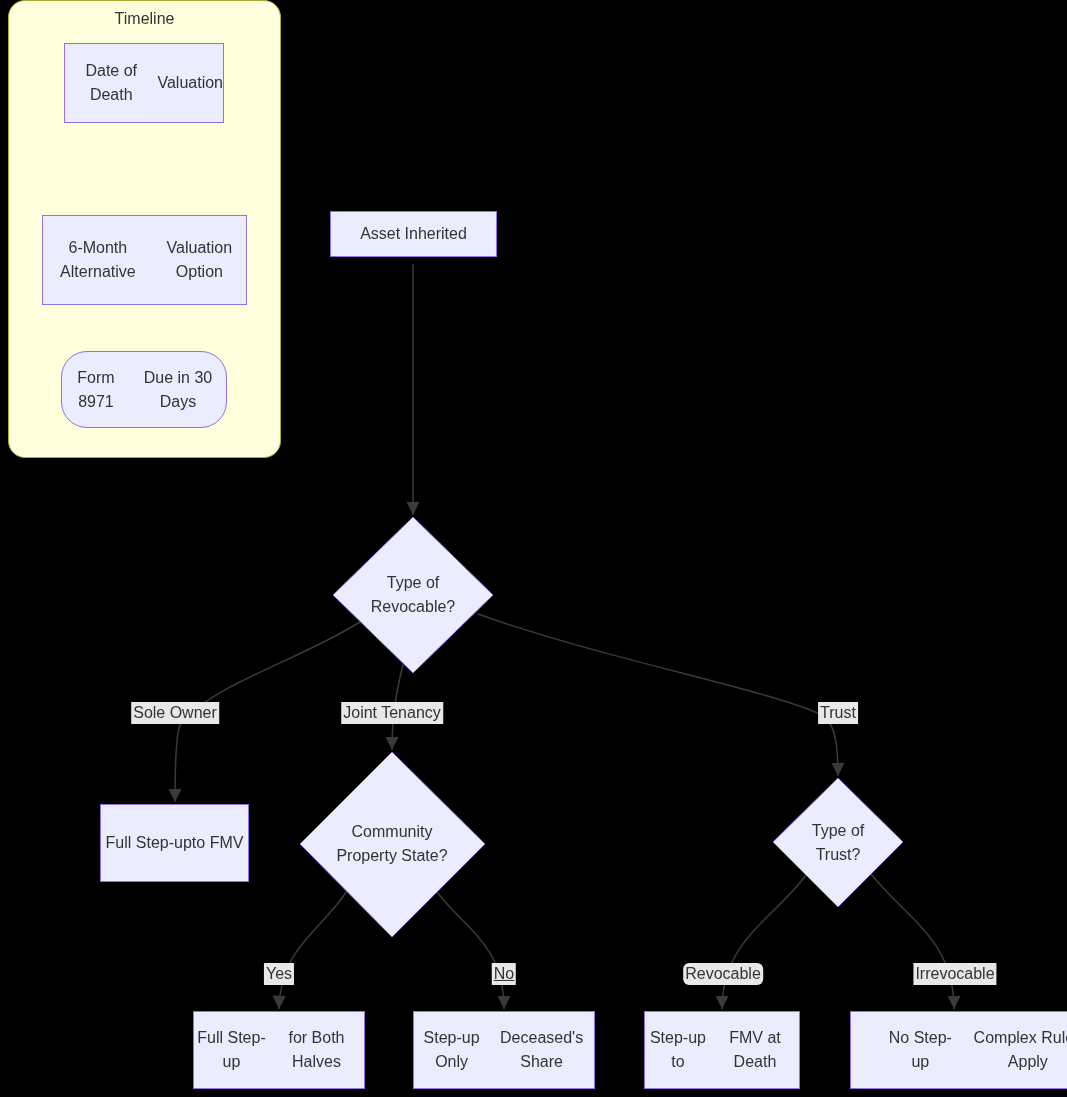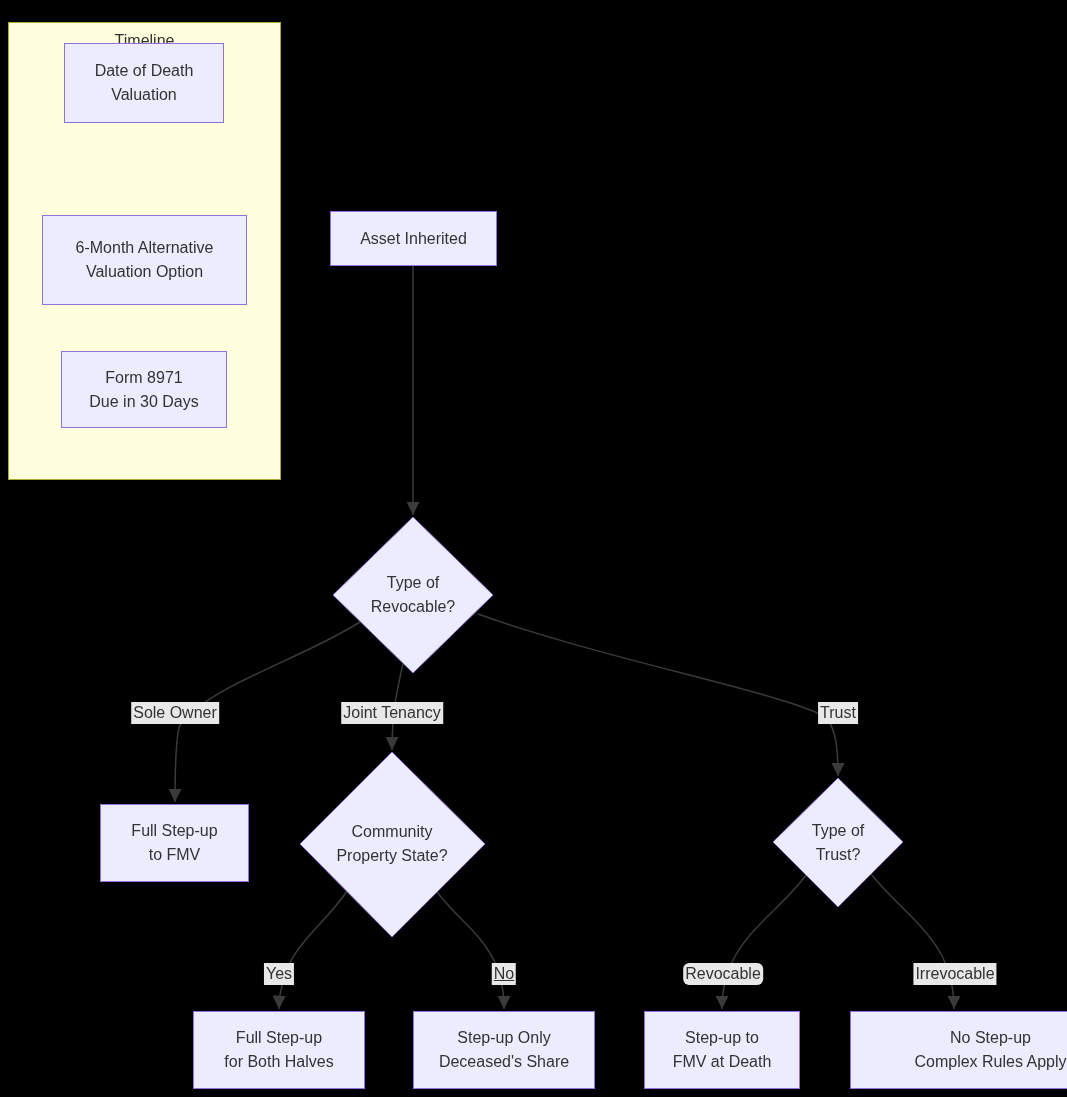--- a/index.html
+++ b/index.html
@@ -25,21 +25,21 @@
     top:9px;
     text-align:center;
     font-size:16px;
     color:#333333;
   }
   .node{
     position:absolute;
     background:#ECECFF;
     border:1px solid #9370DB;
     display:flex;
-    flex-direction:column;
+    flex-direction:row;
     align-items:center;
     justify-content:center;
     text-align:center;
     font-size:16px;
     line-height:24px;
     color:#333333;
     box-sizing:border-box;
   }
   .diamond-label{
     position:absolute;
@@ -82,40 +82,40 @@
     <path class="edge" d="M347,891 C320,932 280,948 279,1009" marker-end="url(#arrow)"></path>
     <path class="edge" d="M437,892 C466,930 504,945 504,1009" marker-end="url(#arrow)"></path>
     <path class="edge" d="M806,875 C775,918 722,940 722,1009" marker-end="url(#arrow)"></path>
     <path class="edge" d="M871,874 C908,920 954,940 954,1009" marker-end="url(#arrow)"></path>
 
     <polygon class="diamond" points="413,517 493,595 413,673 333,595"></polygon>
     <polygon class="diamond" points="392,752 485,844 392,937 300,844"></polygon>
     <polygon class="diamond" points="838,778 903,842 838,907 773,842"></polygon>
   </svg>
 
-  <div class="cluster" style="left:8px;top:22px;width:271px;height:456px;">
+  <div class="cluster" style="left:8px;top:0;width:271px;height:456px;border-radius:17px;">
     <div class="cluster-title">Timeline</div>
   </div>
 
   <div class="node" style="left:64px;top:43px;width:160px;height:80px;">
     <span>Date of Death</span>
     <span>Valuation</span>
   </div>
 
   <div class="node" style="left:42px;top:199px;width:205px;height:90px;margin-top:16px;">
     <span>6-Month Alternative</span>
     <span>Valuation Option</span>
   </div>
 
-  <div class="node" style="left:61px;top:351px;width:166px;height:77px;">
+  <div class="node" style="left:61px;top:351px;width:166px;height:77px;border-radius:26px;">
     <span>Form 8971</span>
     <span>Due in 30 Days</span>
   </div>
 
-  <div class="node" style="left:330px;top:211px;width:167px;height:55px;">
+  <div class="node" style="left:330px;top:211px;width:167px;height:46px;">
     <span>Asset Inherited</span>
   </div>
 
   <div class="diamond-label" style="left:323px;top:571px;">
     <div>Type of</div>
     <div>Revocable?</div>
   </div>
 
   <div class="node" style="left:100px;top:804px;width:149px;height:78px;">
     <span>Full Step-up</span>

